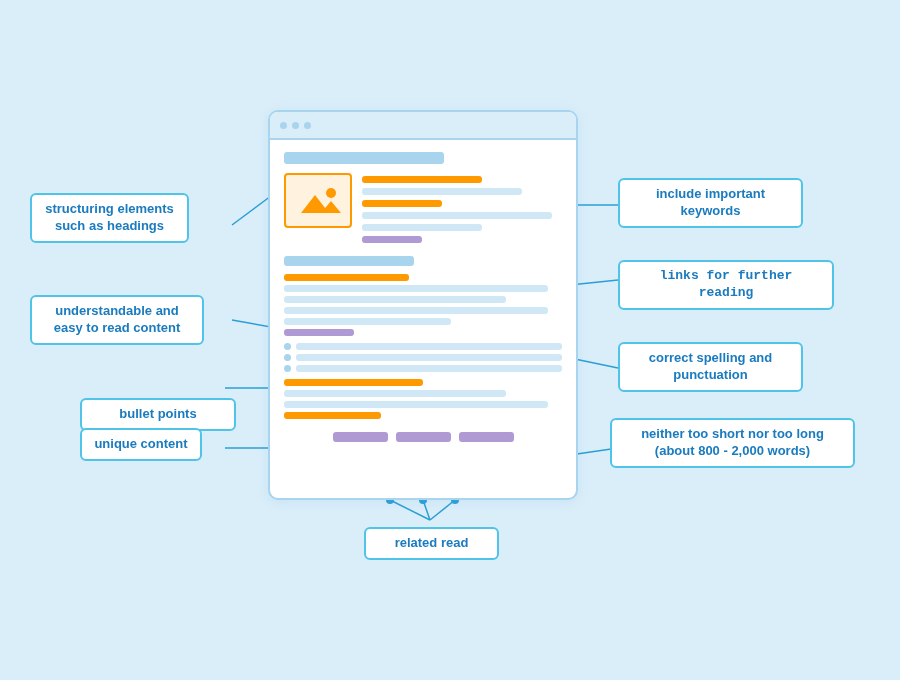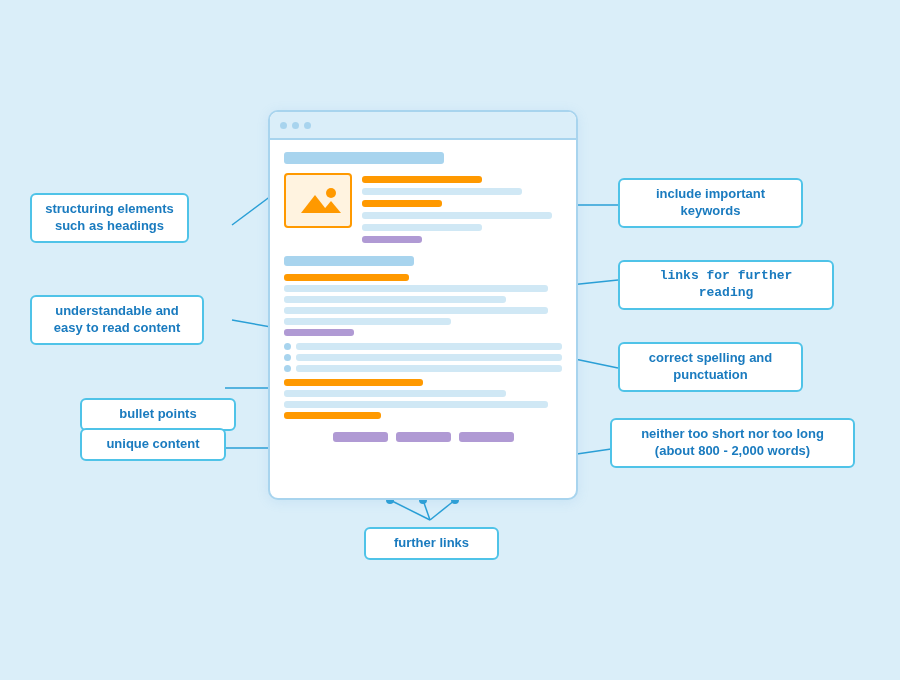--- a/index.html
+++ b/index.html
@@ -305,23 +305,23 @@
     </div>
   </div>
 </div>
 
 <div class="label-box" style="left:30px; top:193px; width:159px;">structuring elements<br>such as headings</div>
 
 <div class="label-box" style="left:30px; top:295px; width:174px;">understandable and<br>easy to read content</div>
 
 <div class="label-box" style="left:80px; top:370px; width:156px;margin-top:28px;">bullet points</div>
 
-<div class="label-box" style="left:80px; top:428px; width:146px;border-radius:6px;">unique content</div>
+<div class="label-box" style="left:80px; top:428px; width:122px;border-radius:6px;">unique content</div>
 
 <div class="label-box" style="left:618px; top:178px; width:185px;">include important<br>keywords</div>
 
 <div class="label-box" style="left:618px; top:260px; width:216px;font-family:Liberation Mono, monospace;">links for further reading</div>
 
 <div class="label-box" style="left:618px; top:342px; width:185px;">correct spelling and<br>punctuation</div>
 
 <div class="label-box" style="left:610px; top:418px; width:245px;">neither too short nor too long<br>(about 800 - 2,000 words)</div>
 
-<div class="label-box" style="left:364px; top:527px; width:135px;">further links</div>
+<div class="label-box" style="left:364px; top:527px; width:135px;">related read</div>
 
 </body></html>

